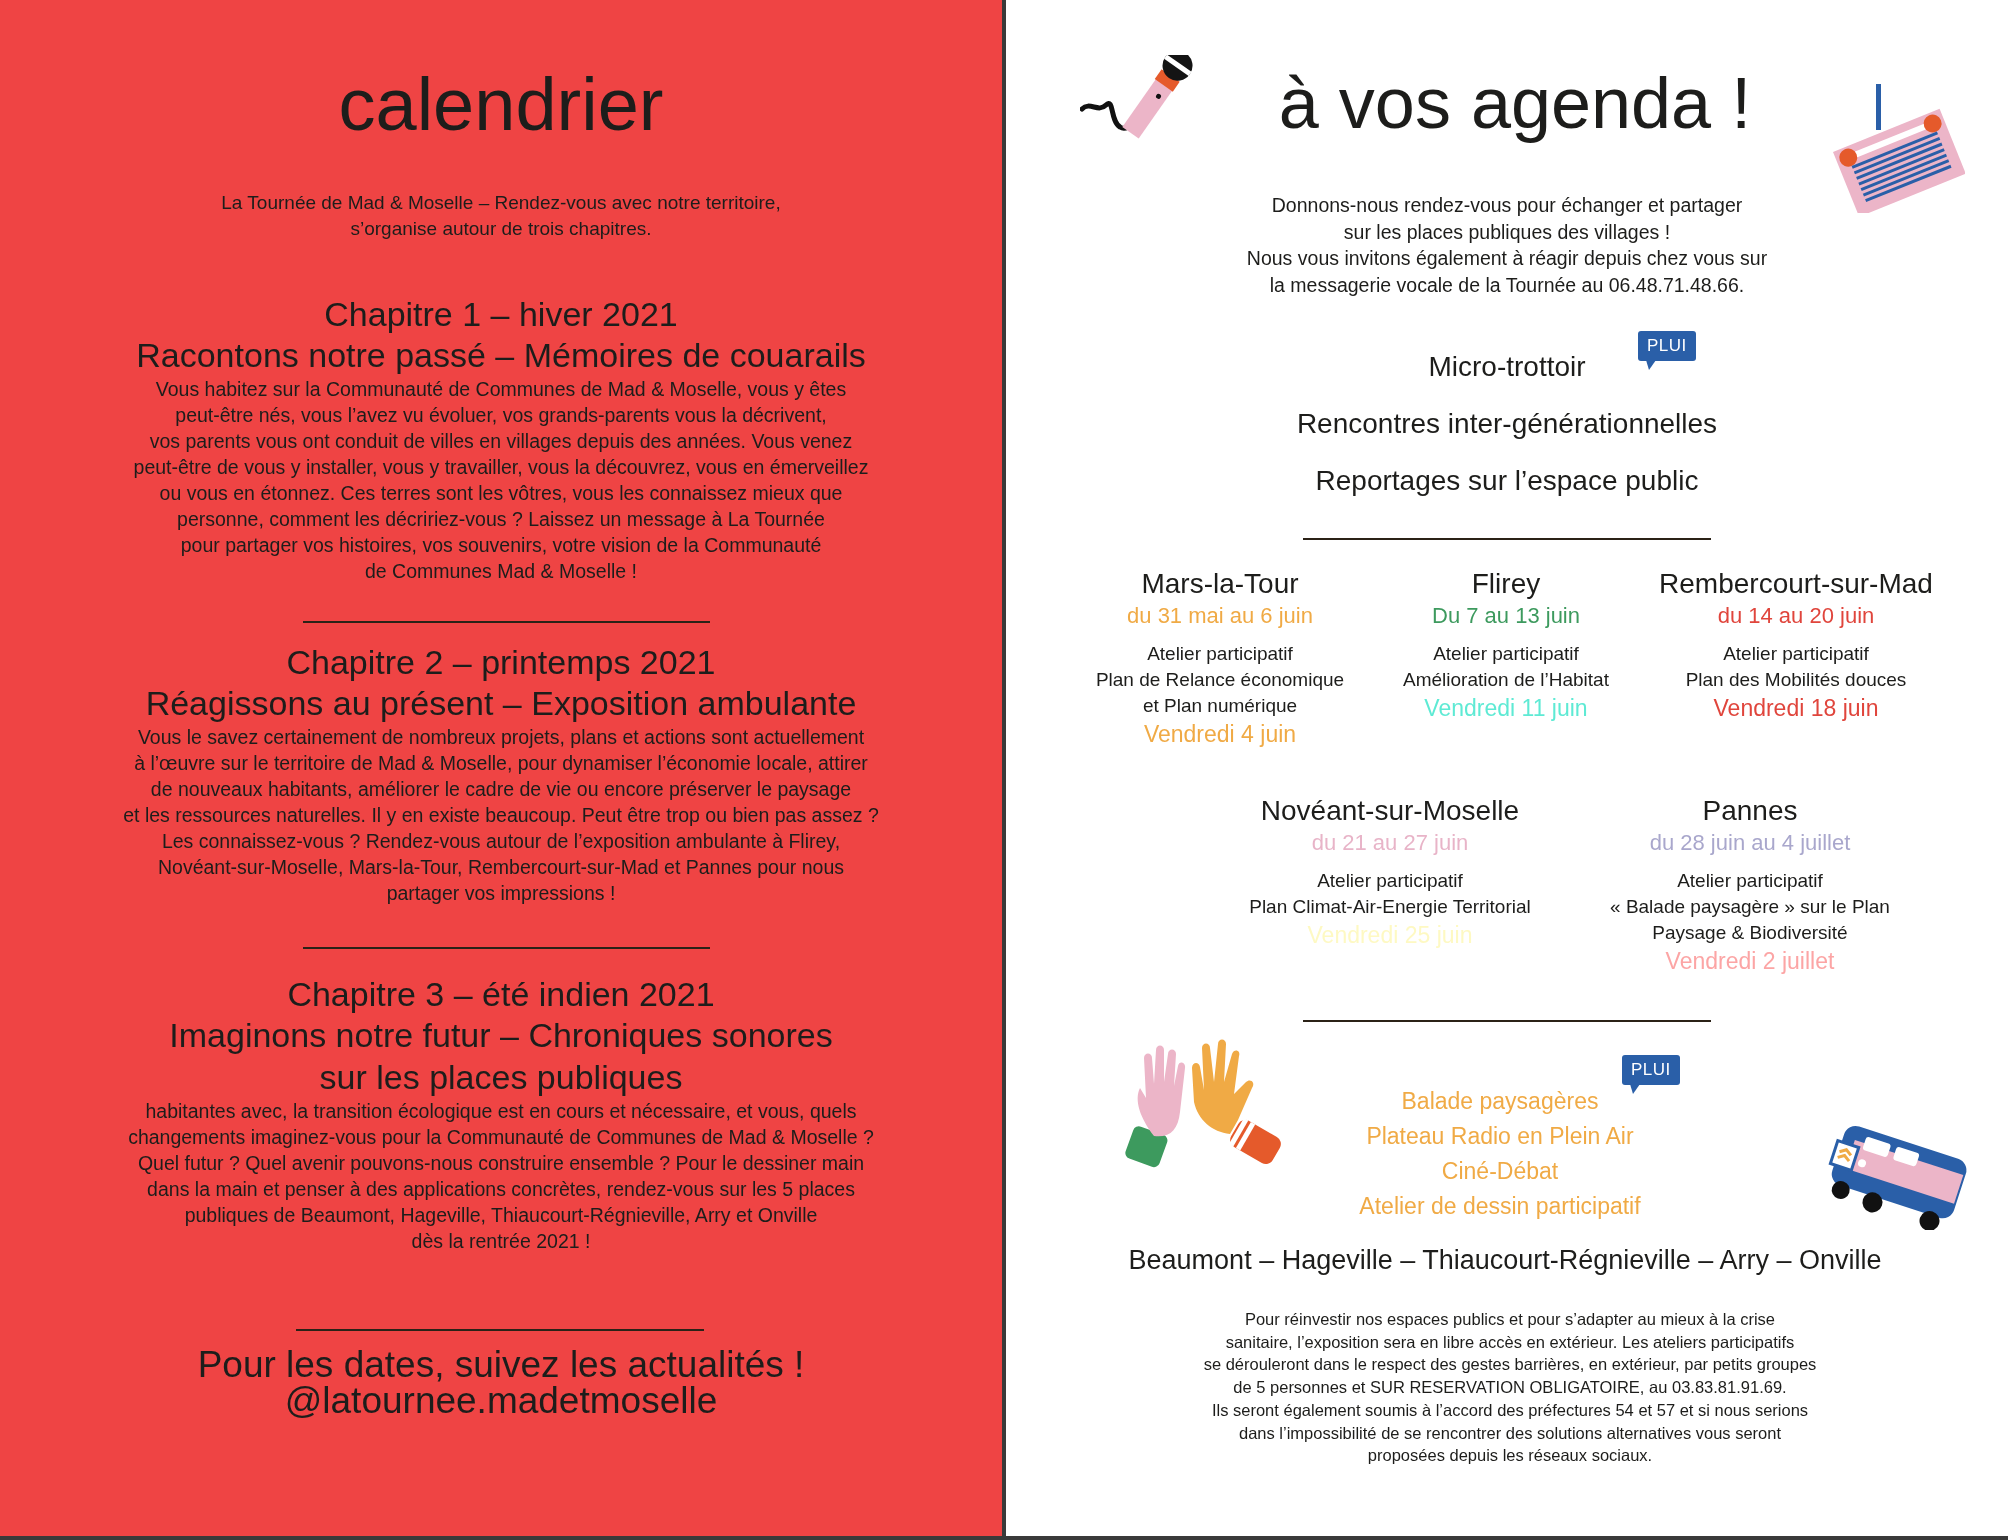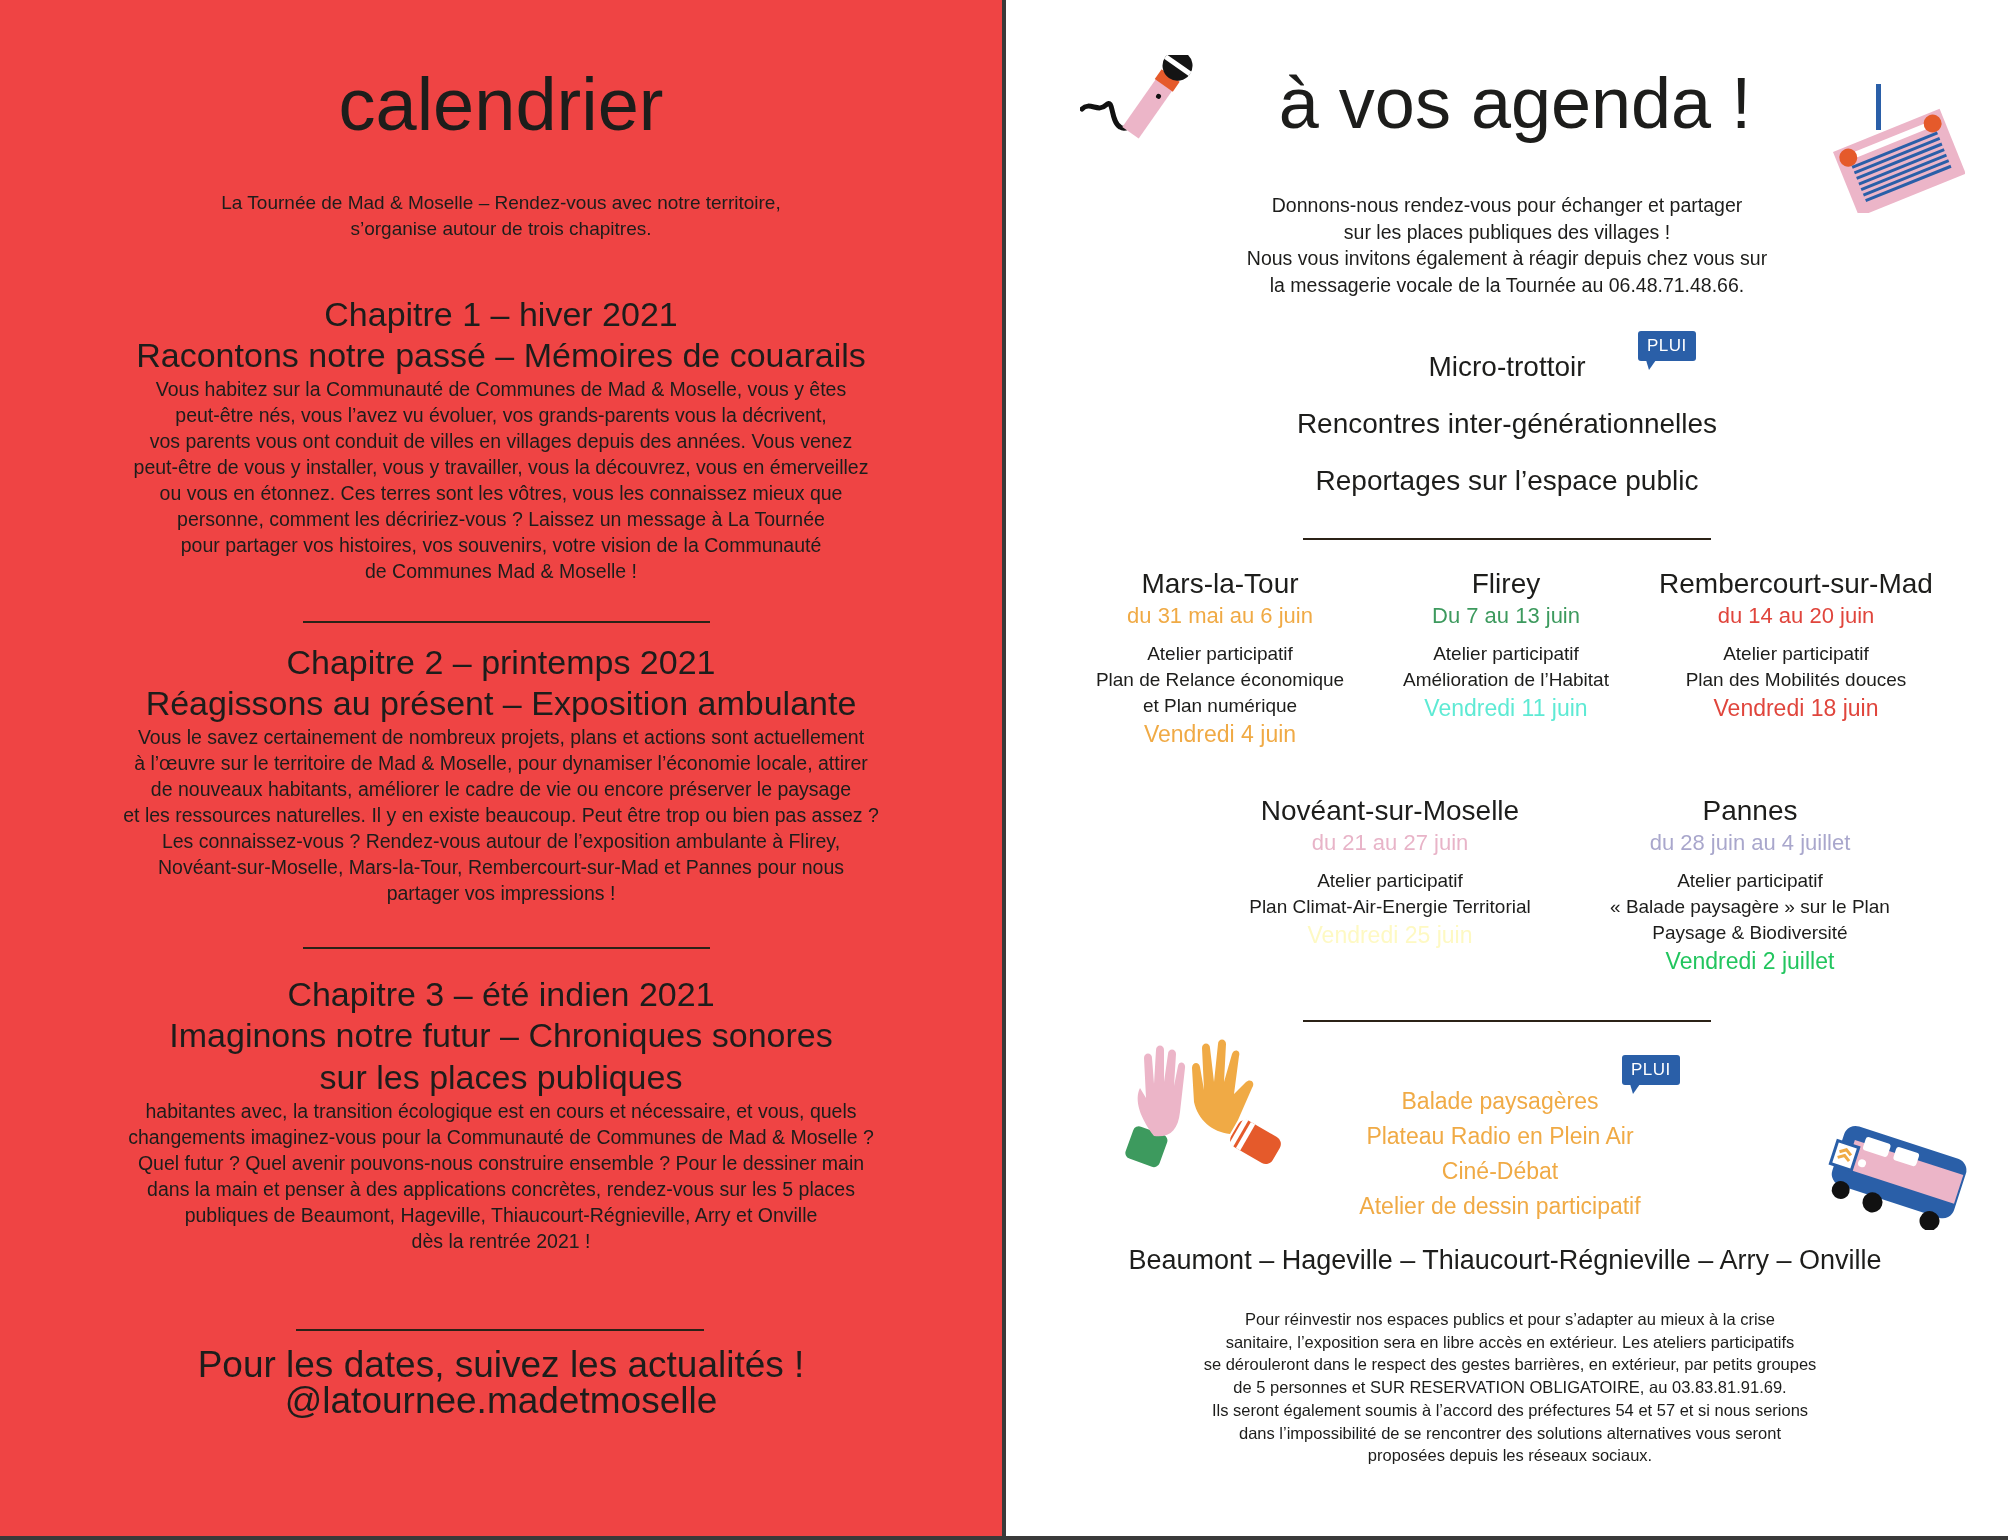--- a/index.html
+++ b/index.html
@@ -226,21 +226,21 @@
 </div>
 
 <div class="venue v5">
   <div class="vname">Pannes</div>
   <div class="vdates" style="color:#a9a7cc">du 28 juin au 4 juillet</div>
   <div class="vdesc">
     <div>Atelier participatif</div>
     <div>« Balade paysagère » sur le Plan</div>
     <div>Paysage &amp; Biodiversité</div>
   </div>
-  <div class="vday" style="color:#22c55e">Vendredi 2 juillet</div>
+  <div class="vday" style="color:#fca5a5">Vendredi 2 juillet</div>
 </div>
 
 <div class="rule-right rr2"></div>
 
 <svg class="illus" style="left:1122px;top:1038px;" width="170" height="130" viewBox="0 0 170 130">
   <g transform="rotate(20 25 110)">
     <rect x="6" y="92" width="36" height="34" rx="6" fill="#3d9a5e"></rect>
   </g>
   <path d="M32 98 C18 80 12 62 18 50 L24 60 L22 20 C22 14 30 14 30 20 L32 46 L34 12 C34 6 42 6 42 12 L42 44 L46 16 C46 10 54 10 54 16 L52 48 L56 28 C57 22 64 24 63 30 L58 74 C56 92 48 100 32 98 Z" fill="#ecb5c8"></path>
   <g transform="rotate(30 130 110)">

